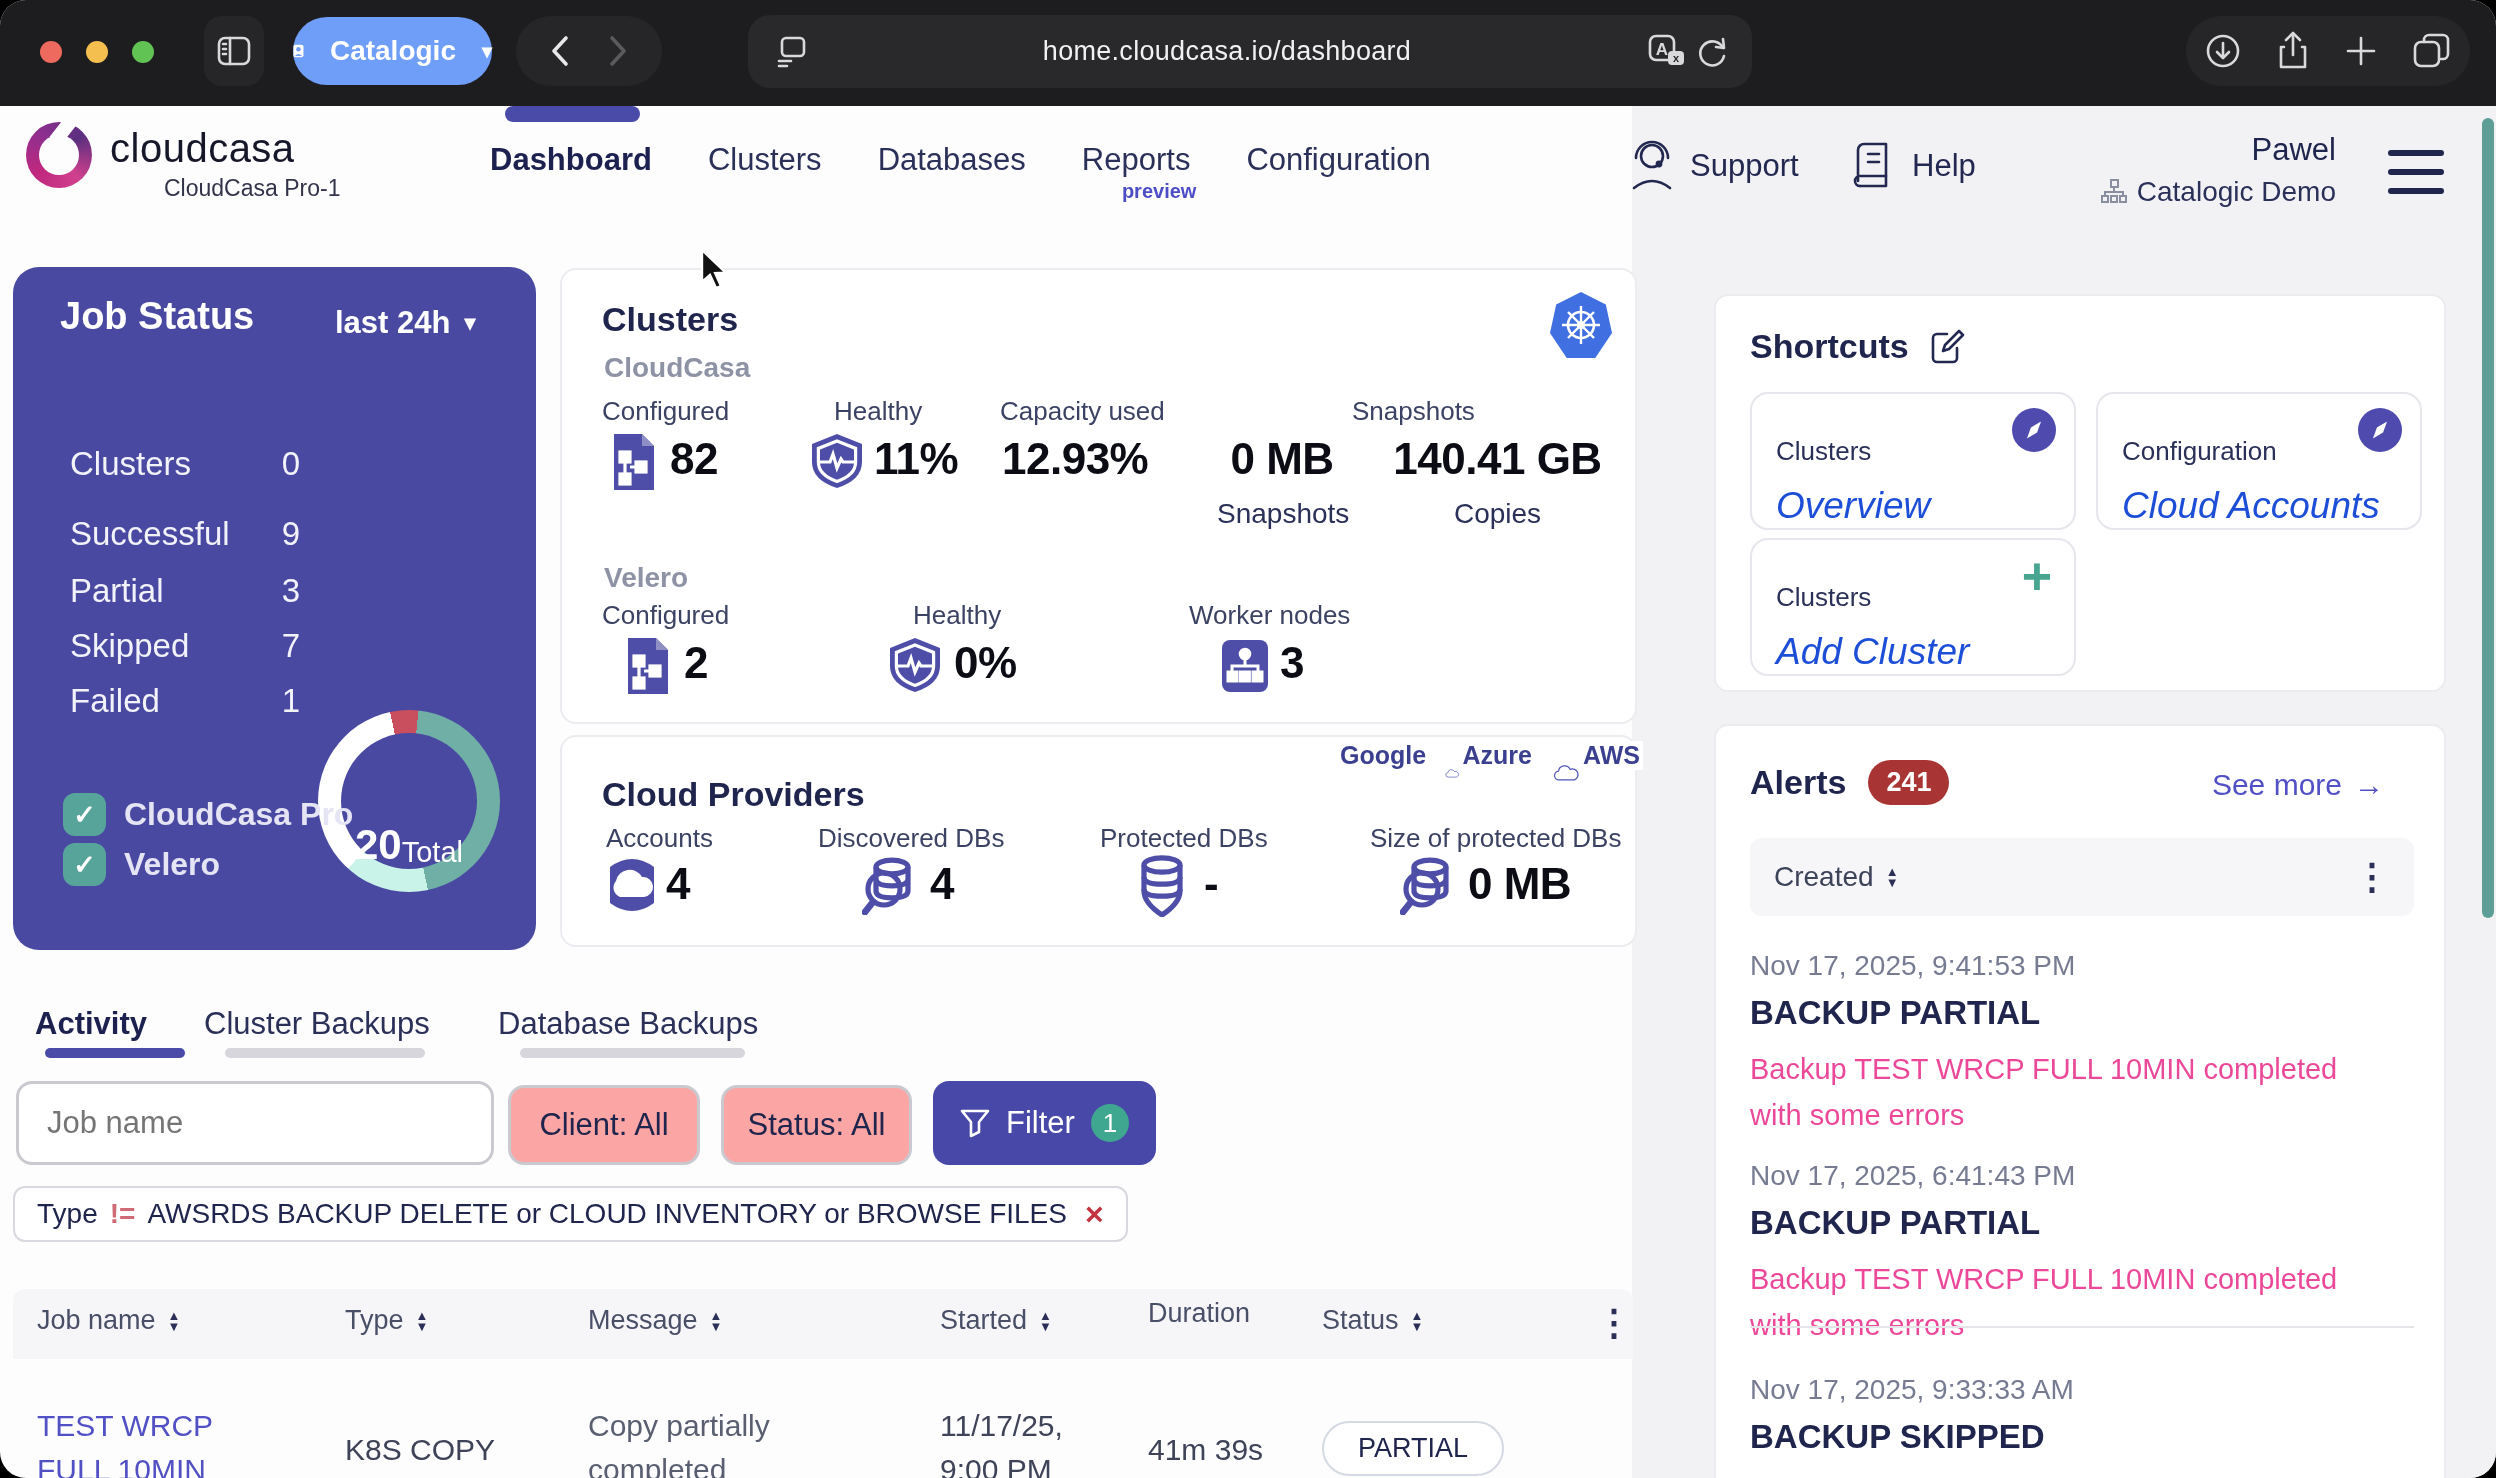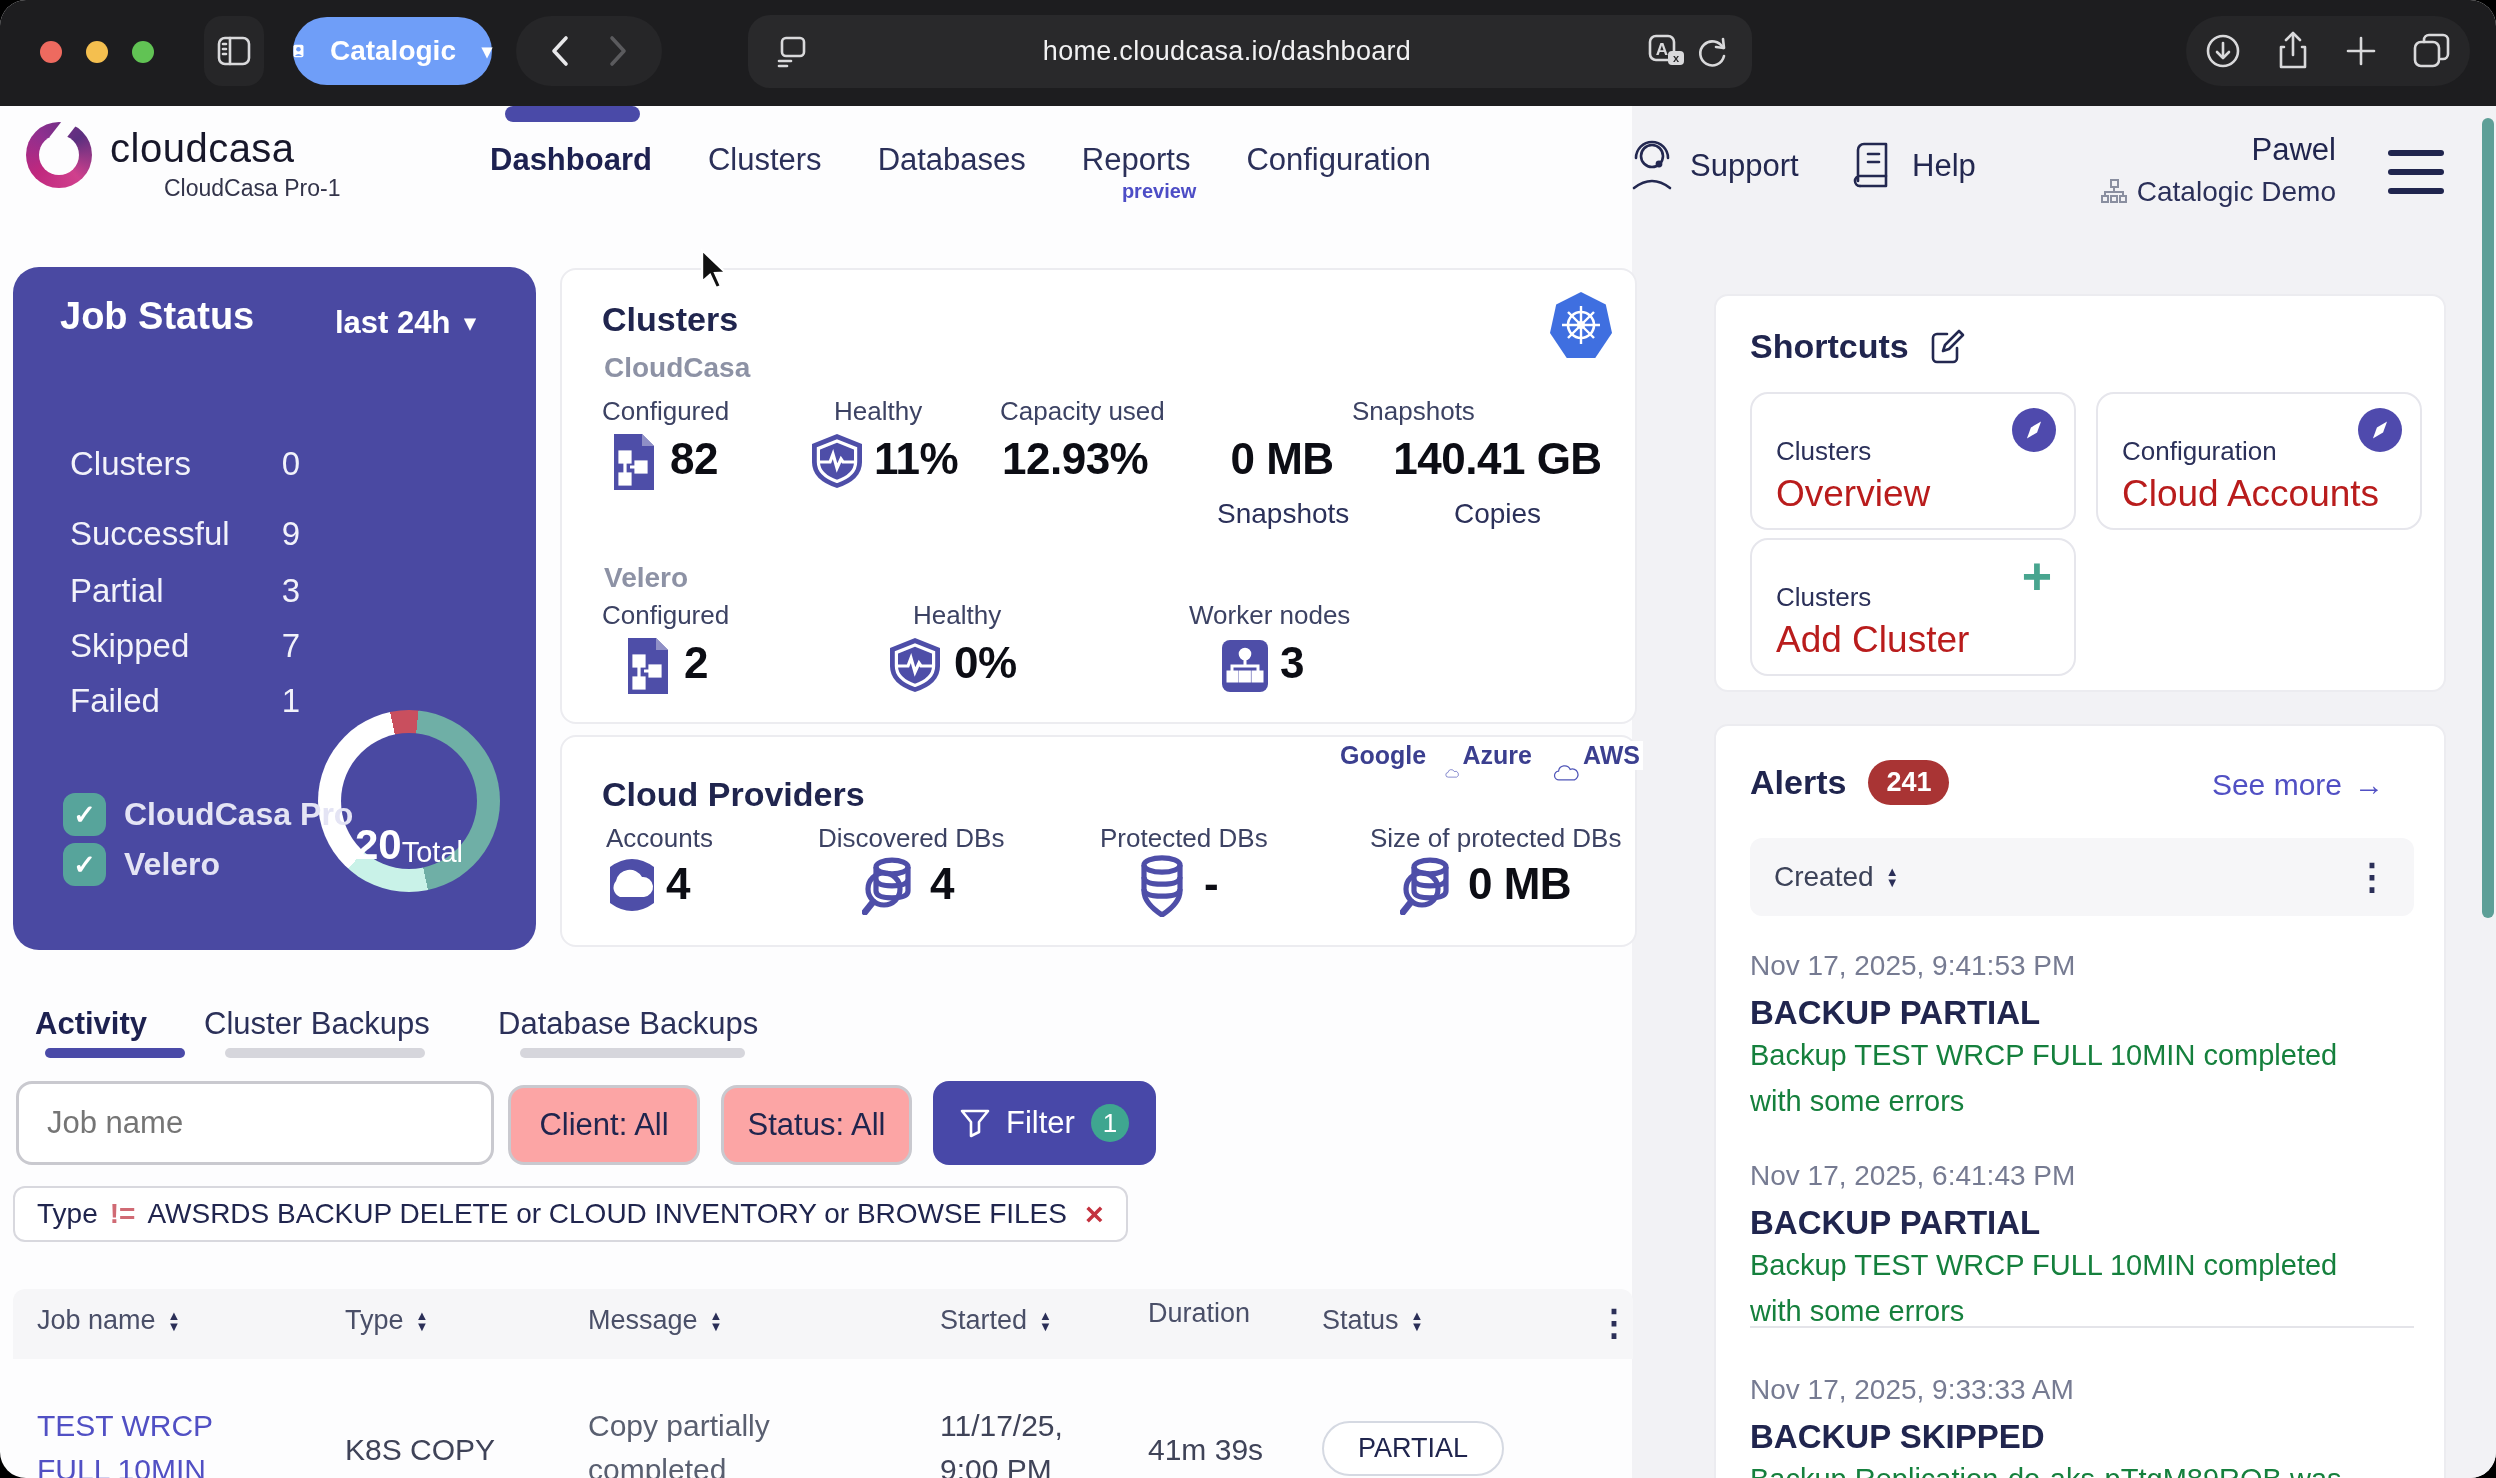--- a/index.html
+++ b/index.html
@@ -47,27 +47,27 @@
   .m-label{font-size:26px;color:#3c4263;}
   .m-value{font-size:44px;font-weight:700;color:#0c0d14;letter-spacing:-0.5px;}
   .m-sub{font-size:28px;color:#2b3059;}
   .purple-ic{fill:#4e4ea8;}
   .cloud-wrap{display:flex;align-items:center;width:90px;}
   .cloud-lbl{font-size:25px;font-weight:700;color:#3b3f8f;margin-top:-38px;background:#fff;padding:0 3px;}
 
   
   .tile{position:absolute;background:#fff;border:2px solid #e6e6ec;border-radius:18px;}
   .tile-cat{font-size:26px;color:#2b3059;}
-  .tile-lbl{font-size:37px;color:#b91c1c;margin-top:6px;}
+  .tile-lbl{font-size:37px;color:#1d4ed8;margin-top:18px;font-style:italic;}
   .compass{width:44px;height:44px;border-radius:50%;background:#4f4aad;display:flex;align-items:center;justify-content:center;}
 
   
   .alert-date{font-size:28px;color:#767b92;}
   .alert-title{font-size:33px;font-weight:700;color:#20254e;margin-top:12px;}
-  .alert-desc{font-size:29px;color:#15803d;line-height:46px;width:640px;}
+  .alert-desc{font-size:29px;color:#ec4899;line-height:46px;margin-top:14px;width:640px;}
 
   
   .tab{font-size:31px;color:#2b3059;}
   .tab.active{font-weight:700;color:#1d2150;}
   .tab-under{position:absolute;top:1048px;height:10px;border-radius:5px;background:#d6d6dc;}
   .btn-outline{position:absolute;top:1085px;height:80px;border:3px solid #c9c9cf;border-radius:16px;background:#fca5a5;display:flex;align-items:center;justify-content:center;font-size:31px;color:#20254e;}
   .sorticon{display:inline-flex;flex-direction:column;margin-left:12px;font-size:13px;line-height:11px;color:#2b2f58;}
   .th{position:absolute;top:1305px;font-size:27px;color:#4a4f68;display:flex;align-items:center;}
   .cell{position:absolute;font-size:30px;color:#3f4358;line-height:44px;}
   .kebab{font-size:36px;font-weight:700;color:#2b2f58;letter-spacing:0;}

